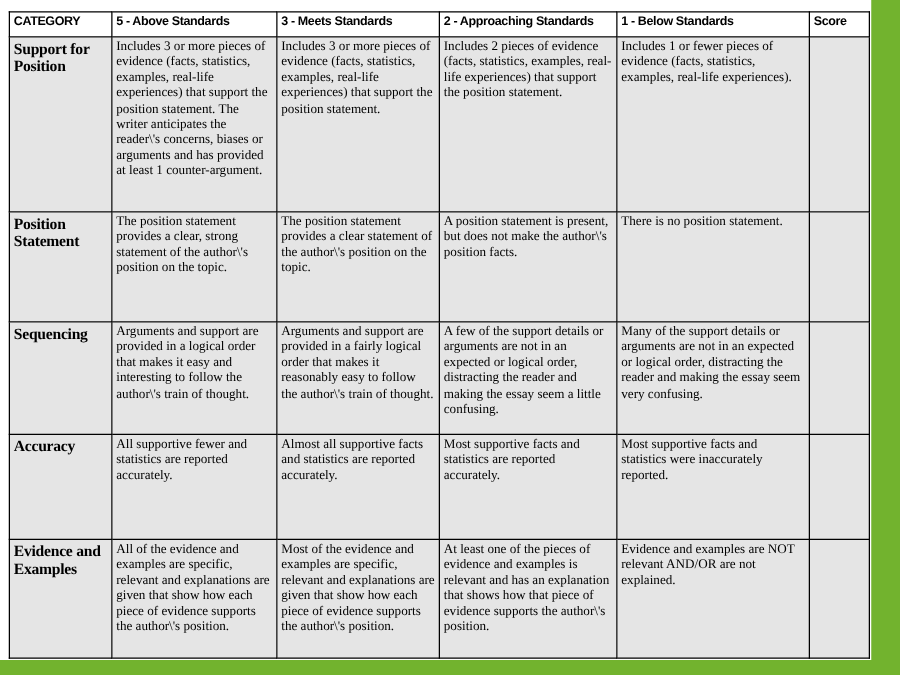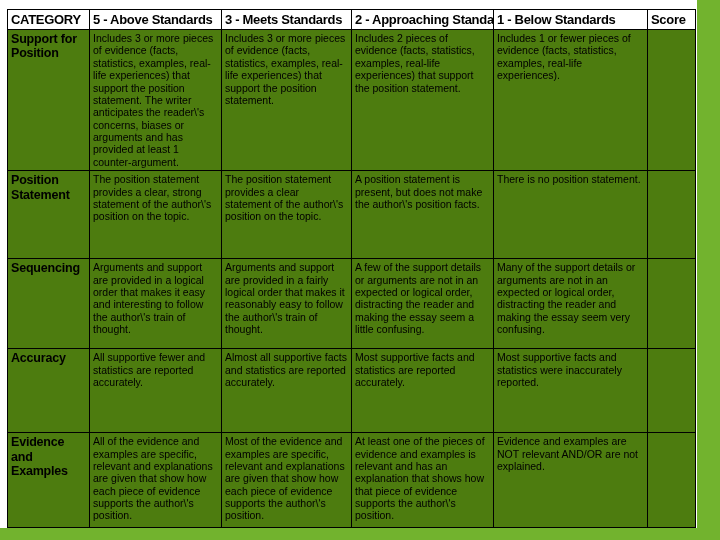--- a/index.html
+++ b/index.html
@@ -27,32 +27,33 @@
     border: 1px solid #000;
   }
   th, td {
     border: 1px solid #000;
     vertical-align: top;
     text-align: left;
     overflow: hidden;
   }
   th {
     background: #FFFFFF;
-    font-size: 13px;
+    font-size: 10px;
     font-weight: bold;
     letter-spacing: -0.3px;
     white-space: nowrap;
     padding: 2px 12px 2px 3px;
     height: 20px;
   }
   td {
-    background: #4d7c0f;
+    background: #e5e5e5;
     font-size: 10.5px;
     line-height: 1.18;
     padding: 2px 3px;
+    font-family: Liberation Serif, serif;
   }
   td.cat {
     font-weight: bold;
     font-size: 12.5px;
     line-height: 1.15;
     letter-spacing: -0.2px;
   }
   tr.r-support   { height: 140px; }
   tr.r-position  { height: 88px; margin-left: 44px;  }
   tr.r-sequence  { height: 90px; margin-left: 32px;  }

